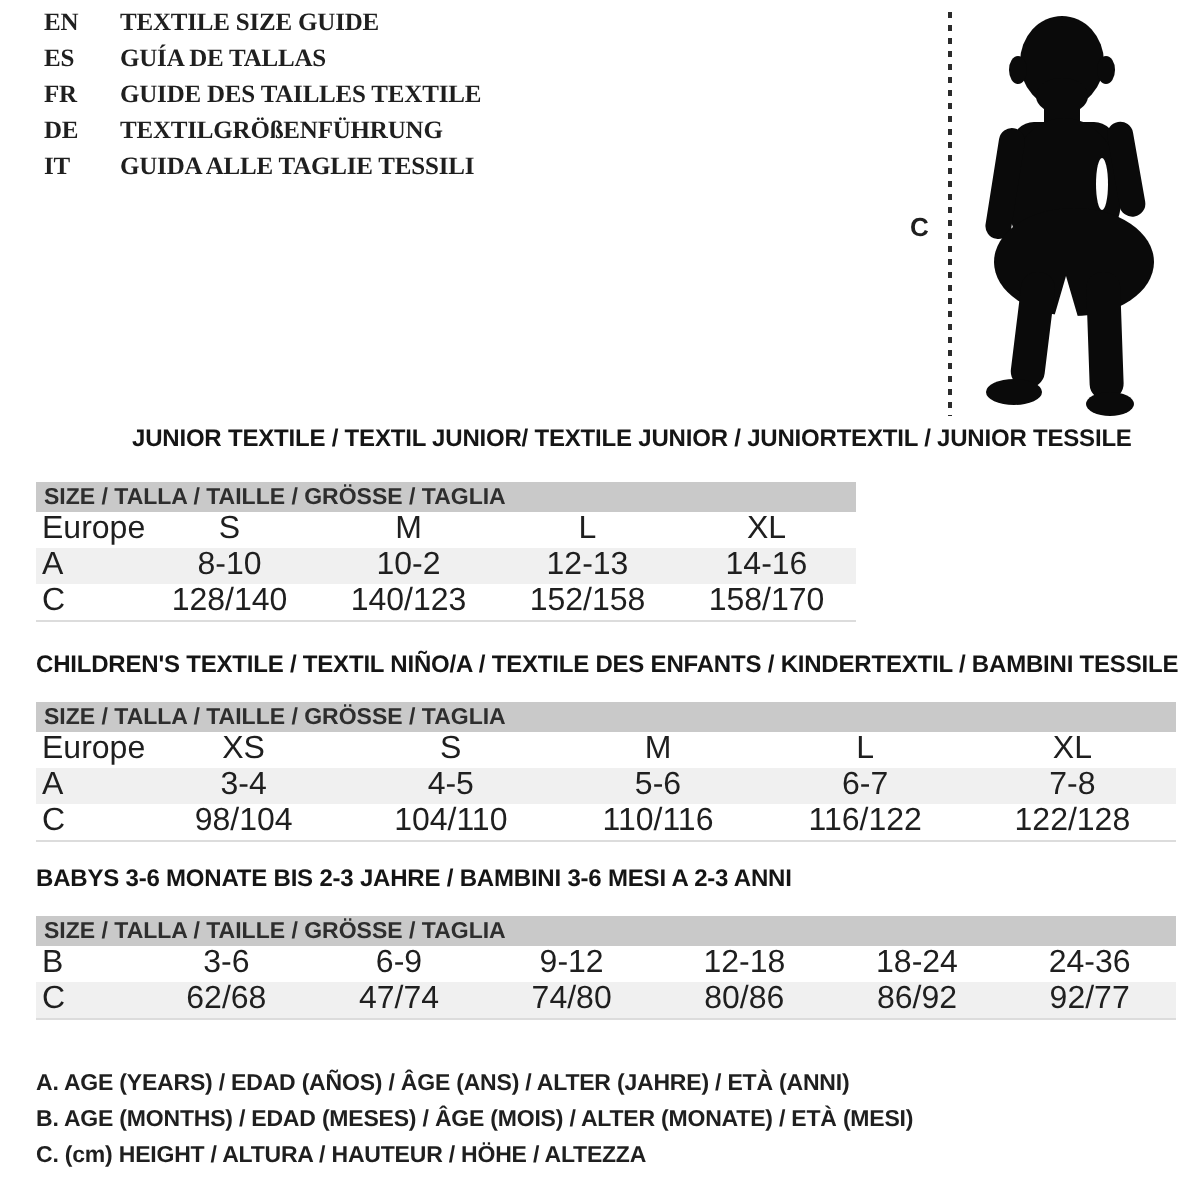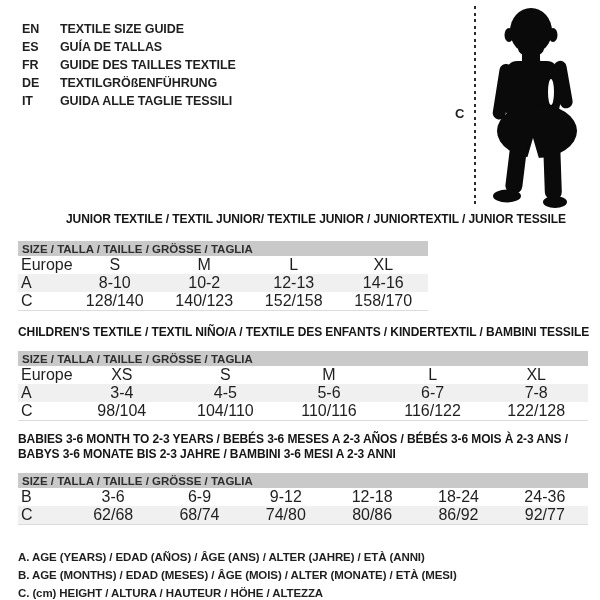--- a/index.html
+++ b/index.html
@@ -2,21 +2,21 @@
 <html><head>
 <meta charset="utf-8">
 <style>
   html,body{margin:0;padding:0;background:#fff;}
   body{
     width:600px;height:600px;position:relative;overflow:hidden;
     font-family:"Liberation Sans","DejaVu Sans",sans-serif;
     color:#1f1f1f;-webkit-font-smoothing:antialiased;
   }
   
-  .lang-block{position:absolute;left:22px;top:20px;}
+  .lang-block{position:absolute;left:22px;top:2px;font-family:Liberation Serif, serif;}
   .lang-row{display:flex;line-height:18px;font-size:12.5px;font-weight:bold;letter-spacing:-0.1px;}
   .lang-code{width:38px;flex:0 0 38px;}
   
   .measure-line{
     position:absolute;left:474px;top:6px;width:2px;height:202px;
     background:repeating-linear-gradient(to bottom,#2b2b2b 0 3px,transparent 3px 6.5px);
   }
   .measure-label{position:absolute;left:455px;top:106px;font-size:13px;font-weight:bold;}
   .baby-svg{position:absolute;left:486px;top:4px;}
   
@@ -178,21 +178,20 @@
             <td>104/110</td>
             <td>110/116</td>
             <td>116/122</td>
             <td>122/128</td>
           </tr>
         </tbody>
       </table>
   </div>
 
   <div class="sec3">
-    <div class="tbl-title">BABIES 3-6 MONTH TO 2-3 YEARS / BEBÉS 3-6 MESES A 2-3 AÑOS / BÉBÉS 3-6 MOIS À 2-3 ANS /</div>
     <div class="tbl-title">BABYS 3-6 MONATE BIS 2-3 JAHRE / BAMBINI 3-6 MESI A 2-3 ANNI</div>
     <div class="tbl-gap"></div>
     <table class="t2">
         <colgroup>
           <col style="width: 52px;">
           <col>
           <col>
           <col>
           <col>
           <col>
@@ -207,21 +206,21 @@
             <td>3-6</td>
             <td>6-9</td>
             <td>9-12</td>
             <td>12-18</td>
             <td>18-24</td>
             <td>24-36</td>
           </tr>
           <tr class="data-row zebra">
             <td class="lbl">C</td>
             <td>62/68</td>
-            <td>68/74</td>
+            <td>47/74</td>
             <td>74/80</td>
             <td>80/86</td>
             <td>86/92</td>
             <td>92/77</td>
           </tr>
         </tbody>
       </table>
   </div>
 
   <div class="notes">

